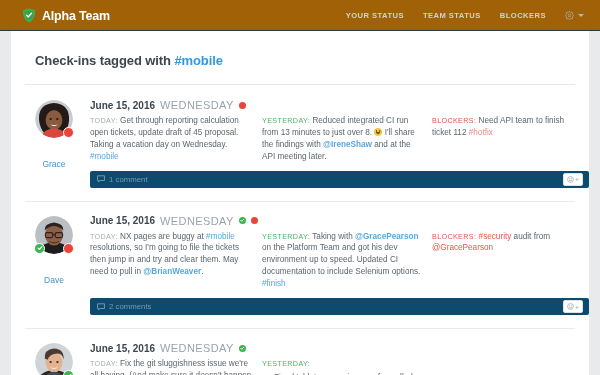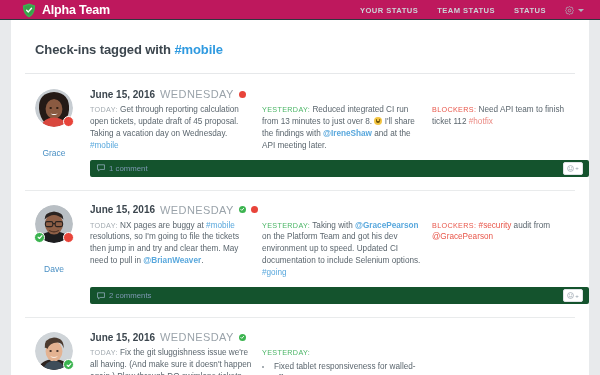--- a/index.html
+++ b/index.html
@@ -12,22 +12,22 @@
 
   body {
     font-family: "Liberation Sans", "DejaVu Sans", sans-serif;
     background: #e8eaec;
     font-size: 8px;
     color: #3a4348;
   }
 
   
   .topbar {
-    height: 20px;
-    background: #be185d;
+    height: 31px;
+    background: #a16207;
     display: flex;
     align-items: center;
     padding: 0 16px 0 22px;
     position: relative;
   }
   .topbar::after {
     content: "";
     position: absolute;
     left: 0; right: 0; bottom: 0;
     height: 1px;
@@ -260,21 +260,21 @@
     position: absolute;
     left: 2px; top: 4.6px;
     width: 4px; height: 2px;
     border-radius: 0 0 4px 4px;
     background: #6b5307;
   }
 
   
   .commentbar {
     margin: 8px 0 0 0;
-    background: #14532d;
+    background: #0c4a6e;
     border-radius: 2px;
     height: 17px;
     display: flex;
     align-items: center;
     padding: 0 6px 0 7px;
     width: 499px;
   }
   .comment-left {
     display: flex;
     align-items: center;
@@ -316,21 +316,21 @@
       <path d="M7 0.6 L13.1 2.6 C13.1 8.4 11.2 12.3 7 14.4 C2.8 12.3 0.9 8.4 0.9 2.6 Z" fill="#3cb450"></path>
       <path d="M7 2 L11.7 3.5 C11.7 8 10.2 11.1 7 12.8 C3.8 11.1 2.3 8 2.3 3.5 Z" fill="#2f4a3a" opacity="0.18"></path>
       <path d="M4.6 7.2 L6.3 8.9 L9.5 5.2" stroke="#ffffff" stroke-width="1.4" fill="none" stroke-linecap="round" stroke-linejoin="round"></path>
     </svg>
     <span class="brand-name">Alpha Team</span>
   </div>
 
   <div class="nav">
     <span class="nav-item">YOUR STATUS</span>
     <span class="nav-item">TEAM STATUS</span>
-    <span class="nav-item">STATUS</span>
+    <span class="nav-item">BLOCKERS</span>
     <span class="nav-gear">
       <svg class="gear-glyph" viewBox="0 0 16 16">
         <path d="M8 0.8 L9.3 2.1 A6 6 0 0 1 10.6 2.6 L12.4 2.1 L13.9 3.6 L13.4 5.4 A6 6 0 0 1 13.9 6.7 L15.2 8 L13.9 9.3 A6 6 0 0 1 13.4 10.6 L13.9 12.4 L12.4 13.9 L10.6 13.4 A6 6 0 0 1 9.3 13.9 L8 15.2 L6.7 13.9 A6 6 0 0 1 5.4 13.4 L3.6 13.9 L2.1 12.4 L2.6 10.6 A6 6 0 0 1 2.1 9.3 L0.8 8 L2.1 6.7 A6 6 0 0 1 2.6 5.4 L2.1 3.6 L3.6 2.1 L5.4 2.6 A6 6 0 0 1 6.7 2.1 Z" fill="none" stroke="#aeb7bf" stroke-width="1.3"></path>
         <circle cx="8" cy="8" r="2.4" fill="none" stroke="#aeb7bf" stroke-width="1.3"></circle>
       </svg>
       <span class="caret"></span>
     </span>
   </div>
 </div>
 
@@ -446,21 +446,21 @@
             </svg>
         </span>
         <span class="dot dot-red"></span>
       </div>
 
       <div class="cols">
         <div class="col col-today">
           <span class="lbl lbl-today">TODAY:</span><span> NX pages are buggy at </span><span class="tag-link">#mobile</span><span> resolutions, so I'm going to file the tickets then jump in and try and clear them. May need to pull in </span><span class="mention">@BrianWeaver</span><span>.</span>
         </div>
         <div class="col col-yest">
-          <span class="lbl lbl-yest">YESTERDAY:</span><span> Taking with </span><span class="mention">@GracePearson</span><span> on the Platform Team and got his dev environment up to speed. Updated CI documentation to include Selenium options. </span><span class="tag-link">#going</span>
+          <span class="lbl lbl-yest">YESTERDAY:</span><span> Taking with </span><span class="mention">@GracePearson</span><span> on the Platform Team and got his dev environment up to speed. Updated CI documentation to include Selenium options. </span><span class="tag-link">#finish</span>
         </div>
         <div class="col col-block">
           <span class="lbl lbl-block">BLOCKERS:</span><span> </span><span class="tag-red">#security</span><span> audit from </span><span class="mention-r">@GracePearson</span>
         </div>
       </div>
 
       <div class="commentbar">
         <span class="comment-left">
           <svg class="bubble-icon" viewBox="0 0 12 12">
             <path d="M0.8 1.2 H11.2 V8.2 H4.6 L2.2 10.4 V8.2 H0.8 Z" fill="none" stroke="#9bb2c6" stroke-width="1.1" stroke-linejoin="round"></path>

